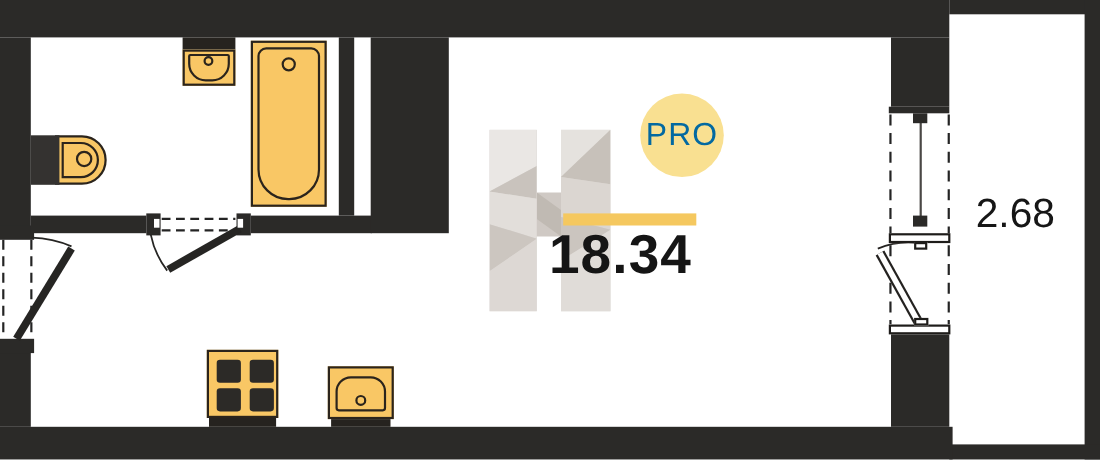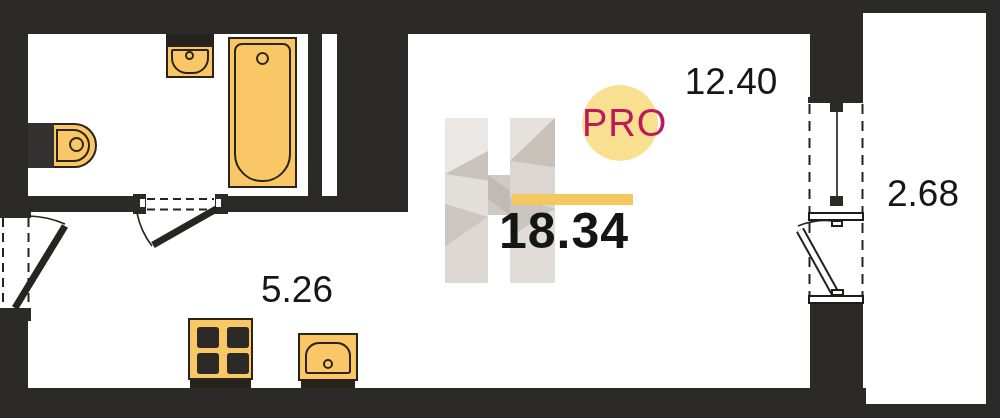--- a/index.html
+++ b/index.html
@@ -32,21 +32,21 @@
   .fL3{background:#E2DEDA;clip-path:polygon(0 34%,100% 38%,100% 60%,0 52%);}
   .fL4{background:#CCC6C0;clip-path:polygon(0 52%,100% 60%,0 78%);}
   .fL5{background:#DDD8D4;clip-path:polygon(0 78%,100% 60%,100% 100%,0 100%);}
   .fR1{background:#E5E2DE;clip-path:polygon(0 0,100% 0,0 26%);}
   .fR2{background:#C7C1BA;clip-path:polygon(100% 0,100% 30%,0 26%);}
   .fR3{background:#DBD6D1;clip-path:polygon(0 26%,100% 30%,100% 55%,0 48%);}
   .fR4{background:#CBC5BF;clip-path:polygon(0 48%,100% 55%,0 72%);}
   .fR5{background:#E0DCD8;clip-path:polygon(0 72%,100% 55%,100% 100%,0 100%);}
   .wm-badge{position:absolute;left:582px;top:85px;width:76px;height:76px;border-radius:50%;
             background:#F9E091;z-index:4;text-align:center;line-height:76px;
-            font-size:38px;color:#be185d;letter-spacing:1px;}
+            font-size:29px;color:#0369a1;letter-spacing:1px;}
   .wm-bar{position:absolute;left:512px;top:194px;width:121px;height:11px;background:#F5C85F;z-index:5;}
   .wm-total{position:absolute;left:499px;top:203px;width:160px;font-size:50px;font-weight:bold;
             color:#151515;letter-spacing:1px;z-index:5;line-height:56px;}
   .wm-brand{position:absolute;left:446px;top:292px;font-size:21px;color:#A8A49F;
             letter-spacing:0.3px;z-index:4;}
 </style>
 </head>
 <body>
 
 <div class="plan">
@@ -127,22 +127,20 @@
     <div class="burner" style="left:37px;top:33px;width:22px;height:21px"></div>
   </div>
   <div class="base lvl3" style="left:190px;top:380px;width:61px;height:8px"></div>
 
   <div class="fix lvl3" style="left:298px;top:333px;width:60px;height:48px">
     <div class="inner" style="left:5px;top:7px;width:46px;height:32px;border-radius:14px 14px 3px 3px"></div>
     <div class="drain" style="left:23px;top:24px;width:10px;height:10px"></div>
   </div>
   <div class="base lvl3" style="left:301px;top:381px;width:54px;height:7px"></div>
 
-  <div class="area-label lvl4" style="left:666px;top:61px;width:130px">12.40</div>
-  <div class="area-label lvl4" style="left:245px;top:269px;width:104px">5.26</div>
   <div class="area-label lvl4" style="left:871px;top:173px;width:104px">2.68</div>
 
   <div class="wm-h">
     <div class="hbar hL">
       <div class="f fL1"></div>
         <div class="f fL2"></div>
         <div class="f fL3"></div>
         <div class="f fL4"></div>
         <div class="f fL5"></div>
     </div>

